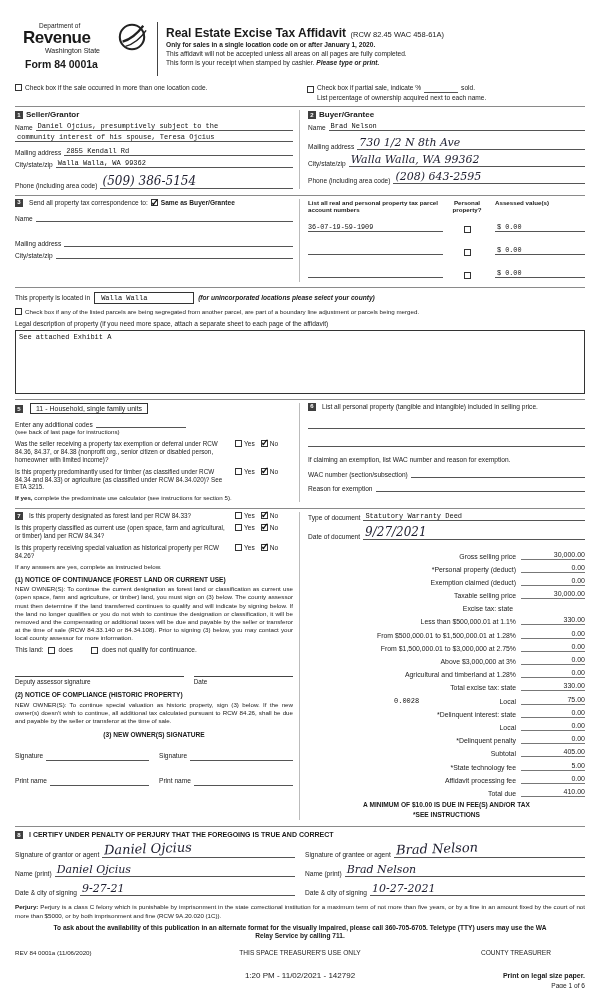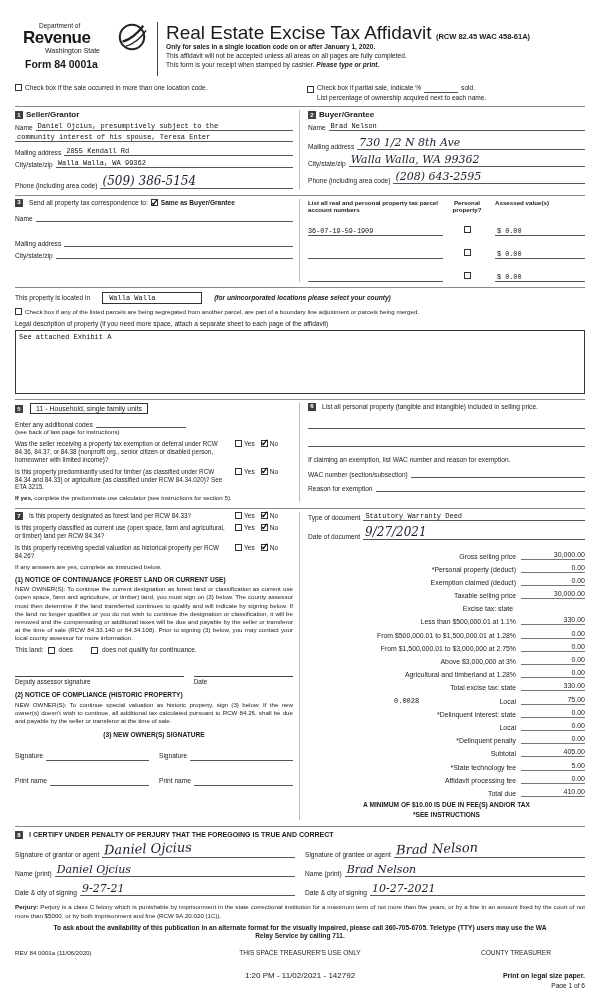--- a/index.html
+++ b/index.html
@@ -25,32 +25,32 @@
   
   .hdr{display:flex;height:58px}
   .agency{width:134px;position:relative;flex:none}
   .dept1{font-size:6.5px;margin-left:24px}
   .deptname{font-size:17px;font-weight:bold;letter-spacing:-0.5px;margin-left:8px;line-height:1}
   .dept3{font-size:7px;margin-left:30px;margin-top:1px}
   .formno{font-size:10.5px;font-weight:bold;margin-top:4px;margin-left:10px}
   .logo{position:absolute;right:2px;top:0;width:30px;height:30px}
   .hdiv{width:1px;background:#444;height:54px;margin:0 8px}
   .titleblock{flex:1;padding-top:1px}
-  .title-main{font-size:19px;font-weight:normal;line-height:1.05}
-  .title-rcw{font-size:7.5px;font-weight:bold}
+  .title-main{font-size:12px;font-weight:bold;line-height:1.05}
+  .title-rcw{font-size:7.5px;font-weight:normal}
   .note{font-size:6.6px;line-height:1.35}
   
   .twocol{display:flex}
   .lcol{width:284px;flex:none;padding-right:6px}
   .rcol{flex:1;padding-left:8px;border-left:1px solid #bbb}
   .nosep{border-left:none}
   
   .pt-head{display:flex;font-weight:bold;font-size:6.2px;line-height:1.2}
   .pt-c1{width:135px}.pt-c2{width:48px;text-align:center}.pt-c3{flex:1;padding-left:4px}
-  .pt-row{display:flex;align-items:flex-end;margin-top:5px}
+  .pt-row{display:flex;align-items:center;margin-top:5px}
   .pt-row .pline{width:135px;border-bottom:1px solid #555;font-size:6.8px;min-height:9px}
   .pt-row .pcb{width:48px;text-align:center}
   .pt-row .pamt{flex:1;margin-left:4px;border-bottom:1px solid #555;font-size:6.8px;min-height:9px;padding-left:2px}
   
   .valuebox{display:inline-block;border:1px solid #333;padding:1px 6px;font-size:7px;min-width:100px}
   .codebox{display:inline-block;border:1px solid #333;padding:1px 5px;font-size:7px}
   .legalbox{border:1px solid #333;height:64px;margin-top:2px;padding:2px 3px;font-size:7px}
   
   .qrow{display:flex;margin-top:4px}
   .qtext{width:212px;font-size:6.3px;line-height:1.25}
@@ -126,21 +126,21 @@
 
   <hr class="rule">
 
   <div class="twocol">
     <div class="lcol">
       <div class="f8 b"><span class="badge">1</span><span>Seller/Grantor</span></div>
       <div class="fieldrow">
         <span class="lbl">Name</span>
         <span class="fillv typed"><span>Daniel Ojcius, presumptively subject to the</span></span>
       </div>
-      <div class="fillv typed" style="margin-top:2px"><span>community interest of his spouse, Teresa Enter</span></div>
+      <div class="fillv typed" style="margin-top:2px"><span>community interest of his spouse, Teresa Ojcius</span></div>
       <div class="fieldrow" style="margin-top:5px">
         <span class="lbl">Mailing address</span>
         <span class="fillv typed"><span>2855 Kendall Rd</span></span>
       </div>
       <div class="fieldrow">
         <span class="lbl">City/state/zip</span>
         <span class="fillv typed"><span>Walla Walla, WA 99362</span></span>
       </div>
       <div class="fieldrow" style="margin-top:6px">
         <span class="lbl">Phone (including area code)</span>
@@ -211,21 +211,21 @@
         <span class="pline typed"><span></span></span>
         <span class="pcb"><span class="cb"></span></span>
         <span class="pamt typed"><span>$ 0.00</span></span>
       </div>
     </div>
   </div>
 
   <hr class="rule" style="margin-top:5px">
 
   <div>
-    <div style="display:flex;align-items:center;gap:12px;margin-top:4px">
+    <div style="display:flex;align-items:center;gap:4px;margin-top:4px">
       <span class="f65">This property is located in</span>
       <span class="valuebox typed"><span>Walla Walla</span></span>
       <span class="f65 b i">(for unincorporated locations please select your county)</span>
     </div>
     <div style="display:flex;gap:3px;align-items:flex-start;margin-top:4px" class="f6">
       <span class="cb"></span>
       <span>Check box if any of the listed parcels are being segregated from another parcel, are part of a boundary line adjustment or parcels being merged.</span>
     </div>
     <div class="f65" style="margin-top:3px">Legal description of property (if you need more space, attach a separate sheet to each page of the affidavit)</div>
     <div class="legalbox typed"><span>See attached Exhibit A</span></div>

